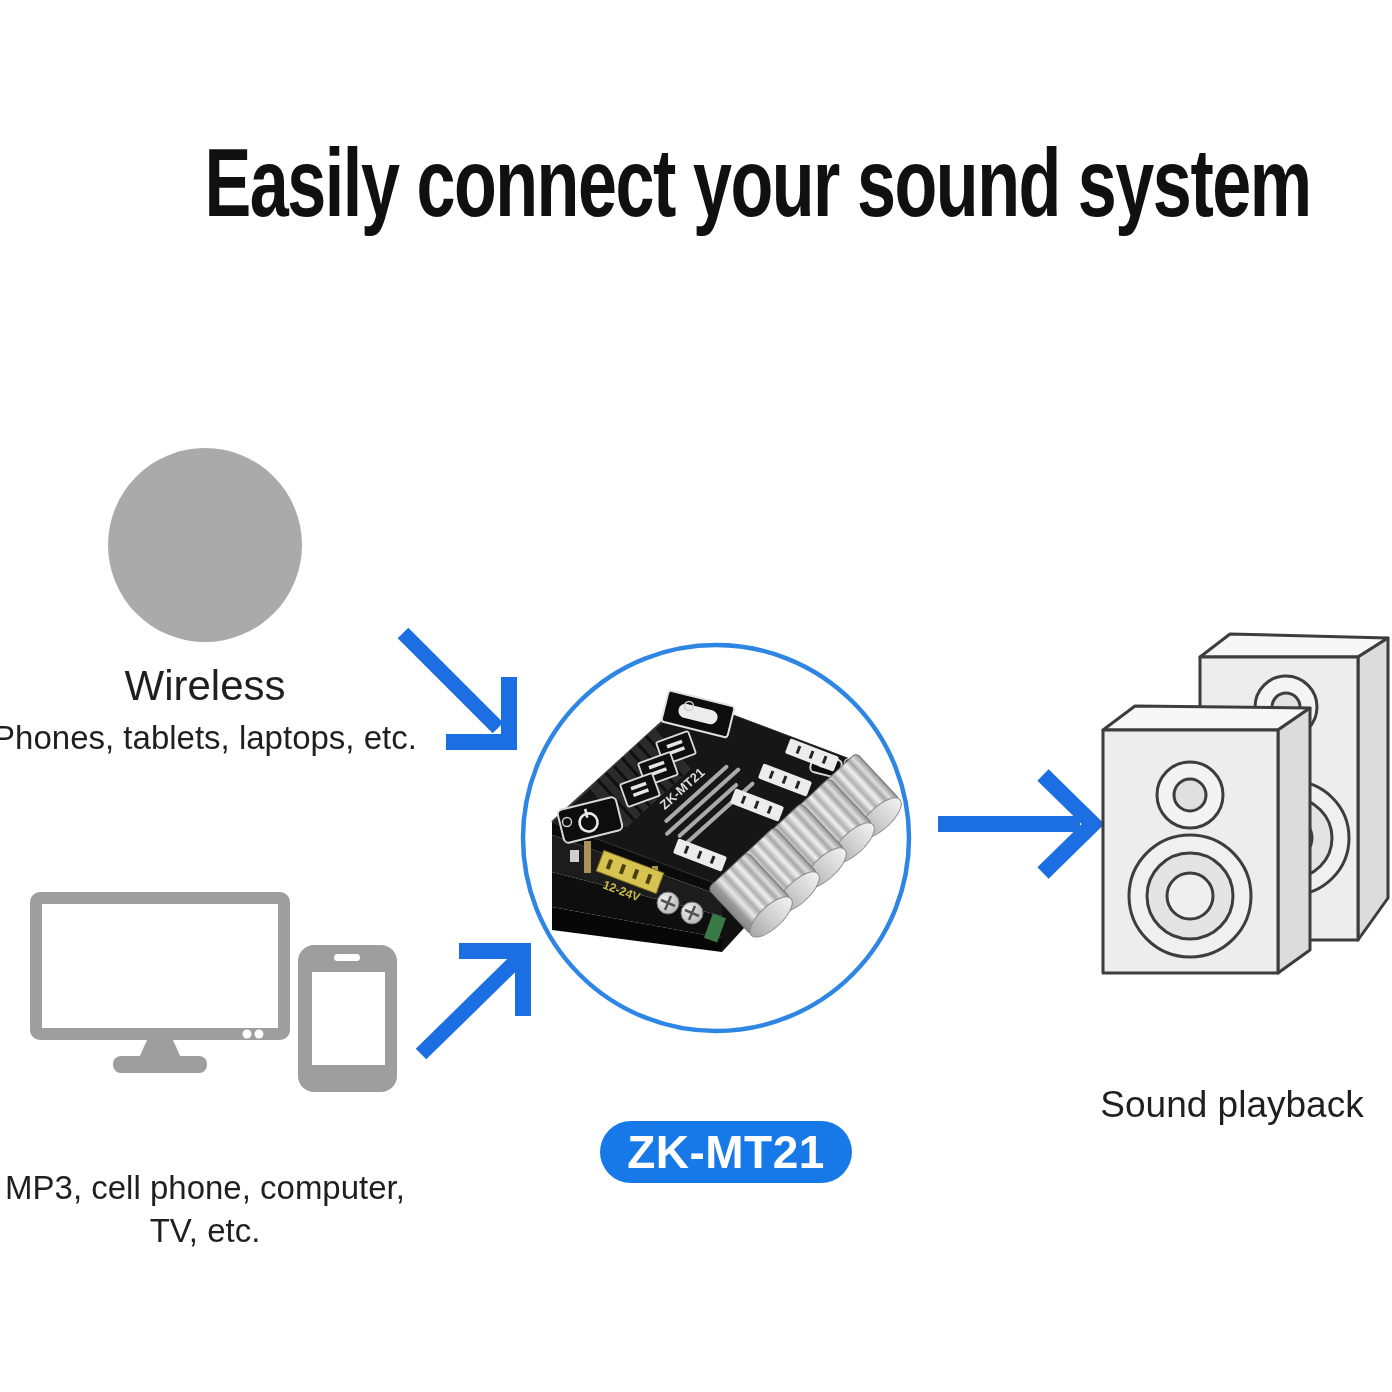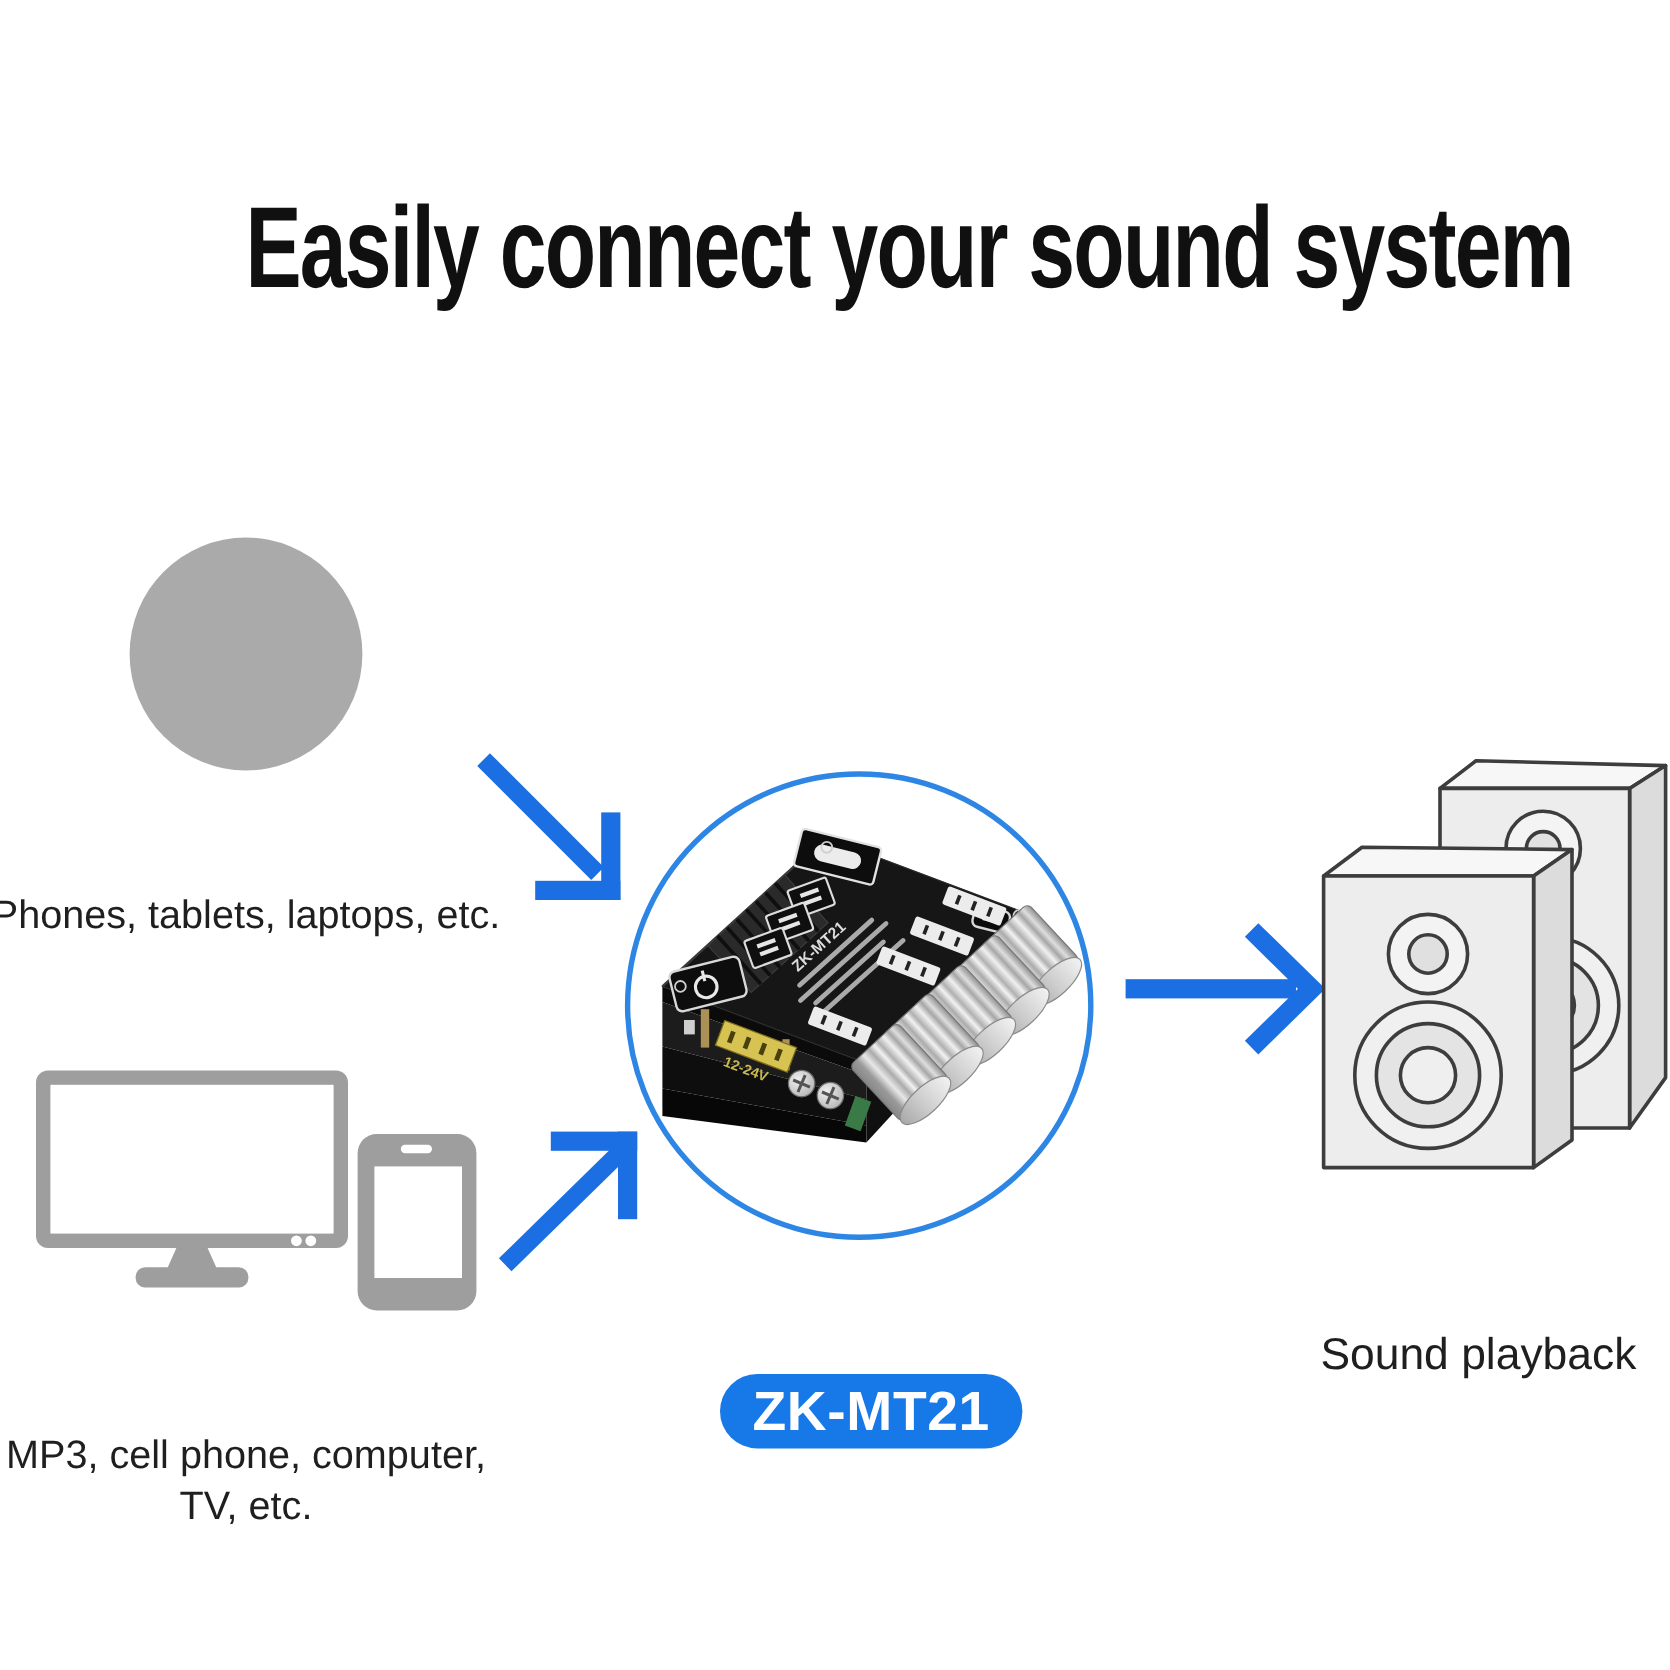--- a/index.html
+++ b/index.html
@@ -1,20 +1,20 @@
 <!DOCTYPE html>
 <html><head>
 <meta charset="utf-8">
 <style>
   html,body{margin:0;padding:0;background:#ffffff;}
   .canvas{
     position:relative;width:1392px;height:1392px;background:#ffffff;overflow:hidden;
     font-family:"Liberation Sans","DejaVu Sans",sans-serif;
   }
-  .abs{position:absolute;margin-top:24px;}
+  .abs{position:absolute;}
   .title{top:128px;left:0;width:1392px;text-align:center;color:#101010;}
   .title span{
     display:inline-block;font-size:96px;font-weight:bold;letter-spacing:-2px;
     transform:scaleX(.73);transform-origin:50% 50%;white-space:nowrap;
   }
   .label{color:#1f1f1f;text-align:center;}
   .wireless-label{left:25px;top:662px;width:360px;font-size:42px;}
   .wireless-desc{left:-15px;top:719px;width:440px;font-size:33px;}
   .wired-desc{left:-15px;top:1166px;width:440px;font-size:33px;line-height:43px;}
   .output-label{left:1052px;top:1084px;width:360px;font-size:37px;}
@@ -27,20 +27,21 @@
 </style>
 </head>
 <body>
 
 <div class="canvas">
 
   <div class="abs title">
     <span>Easily connect your sound system</span>
   </div>
 
+  <div class="abs label wireless-label">Wireless</div>
   <div class="abs label wireless-desc">Phones, tablets, laptops, etc.</div>
   <div class="abs label wired-desc">
     <div>MP3, cell phone, computer,</div>
     <div>TV, etc.</div>
   </div>
   <div class="abs label output-label">Sound playback</div>
 
   <div class="abs badge">
     <span>ZK-MT21</span>
   </div>

